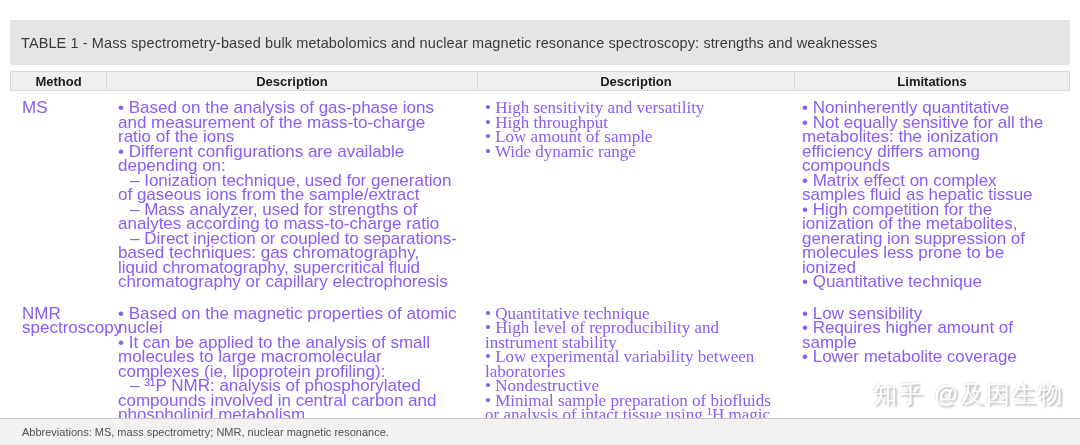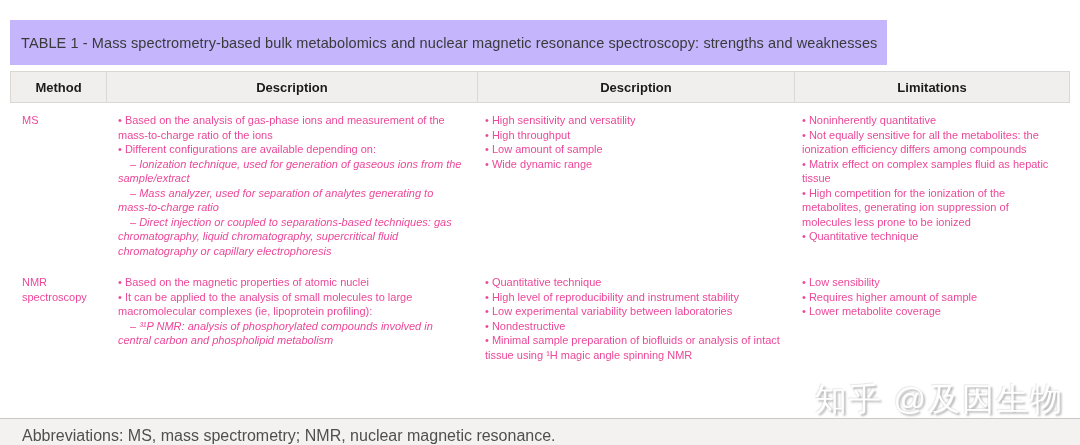--- a/index.html
+++ b/index.html
@@ -6,77 +6,77 @@
   html, body {
     width: 1080px; height: 445px;
     background: #ffffff;
     font-family: "Liberation Sans", "DejaVu Sans", sans-serif;
     overflow: hidden;
     position: relative;
   }
   .title-bar {
     position: absolute;
     left: 10px; top: 20px;
-    width: 877px; height: 45px;
-    background: #c4b5fd;
+    width: 1060px; height: 45px;
+    background: #e5e5e5;
     display: flex; align-items: center;
     padding-left: 11px;
     font-size: 14.5px;
     color: #3a3a3a;
     letter-spacing: 0.1px;
   }
   .tbl {
     position: absolute;
     left: 10px; top: 71px;
     width: 1060px;
   }
-  .thead { display: flex; height: 32px; }
+  .thead { display: flex; height: 20px; }
   .th {
     background: #f0efed;
     border: 1px solid #d9d8d6;
     display: flex; align-items: center; justify-content: center;
     font-size: 13px; font-weight: bold; color: #1b1b1b;
   }
   .th + .th { border-left: none; }
   .tr { display: flex; }
   .tr.row-1 { margin-top: 10px; }
   .tr.row-2 { margin-top: 17px; }
   .col-method      { width: 97px;  }
   .col-description { width: 371px; }
   .col-advantages  { width: 317px; }
   .col-limitations { width: 275px; }
   .td {
-    font-size: 11px;
+    font-size: 17px;
     line-height: 14.5px;
-    color: #ec4899;
+    color: #8b5cf6;
   }
   .td.col-method      { padding-left: 12px; padding-right: 6px; }
   .td.col-description { padding-left: 11px; padding-right: 16px; }
-  .td.col-advantages  { padding-left: 7px;  padding-right: 14px; }
+  .td.col-advantages  { padding-left: 7px;  padding-right: 14px; font-family: Liberation Serif, serif; }
   .td.col-limitations { padding-left: 7px;  padding-right: 10px; }
   .item { text-indent: 0; }
-  .item.sub { text-indent: 12px; font-style: italic; }
+  .item.sub { text-indent: 12px; }
   .watermark {
     position: absolute;
     right: 16px; top: 378px;
-    font-size: 32px;
+    font-size: 24px;
     letter-spacing: 2px;
     color: #ffffff;
     text-shadow: 2px 2px 2px rgba(130,130,130,0.55), -1px -1px 1px rgba(190,190,190,0.35);
     white-space: nowrap;
   }
   .footer-bar {
     position: absolute;
     left: 0; right: 0; bottom: 0;
     height: 27px;
     background: #f3f2f0;
     border-top: 1px solid #c9c8c6;
-    display: flex; align-items: flex-end;
+    display: flex; align-items: center;
     padding-left: 22px;
-    font-size: 16px;
+    font-size: 11px;
     color: #4f4f4f;
   }
 </style>
 </head>
 <body>
 
 <div class="title-bar">
   <span>TABLE 1 - Mass spectrometry-based bulk metabolomics and nuclear magnetic resonance spectroscopy: strengths and weaknesses</span>
 </div>
 
@@ -87,21 +87,21 @@
     <div class="th col-advantages">Description</div>
     <div class="th col-limitations">Limitations</div>
   </div>
 
   <div class="tr row-1">
     <div class="td col-method">MS</div>
     <div class="td col-description">
         <div class="item">• Based on the analysis of gas-phase ions and measurement of the mass-to-charge ratio of the ions</div>
         <div class="item">• Different configurations are available depending on:</div>
         <div class="item sub">– Ionization technique, used for generation of gaseous ions from the sample/extract</div>
-        <div class="item sub">– Mass analyzer, used for separation of analytes generating to mass-to-charge ratio</div>
+        <div class="item sub">– Mass analyzer, used for strengths of analytes according to mass-to-charge ratio</div>
         <div class="item sub">– Direct injection or coupled to separations-based techniques: gas chromatography, liquid chromatography, supercritical fluid chromatography or capillary electrophoresis</div>
       </div>
     <div class="td col-advantages">
         <div class="item">• High sensitivity and versatility</div>
         <div class="item">• High throughput</div>
         <div class="item">• Low amount of sample</div>
         <div class="item">• Wide dynamic range</div>
       </div>
     <div class="td col-limitations">
         <div class="item">• Noninherently quantitative</div>

